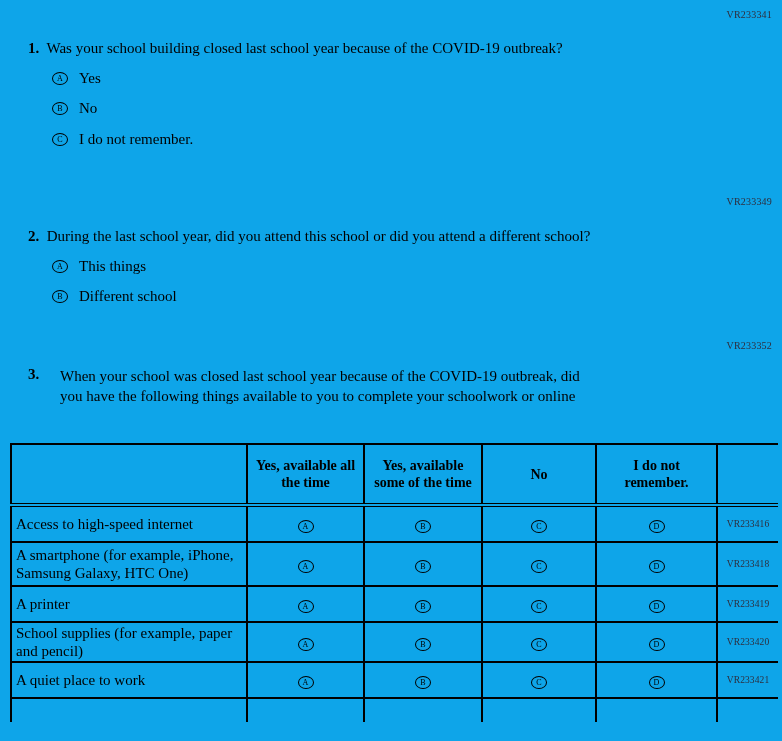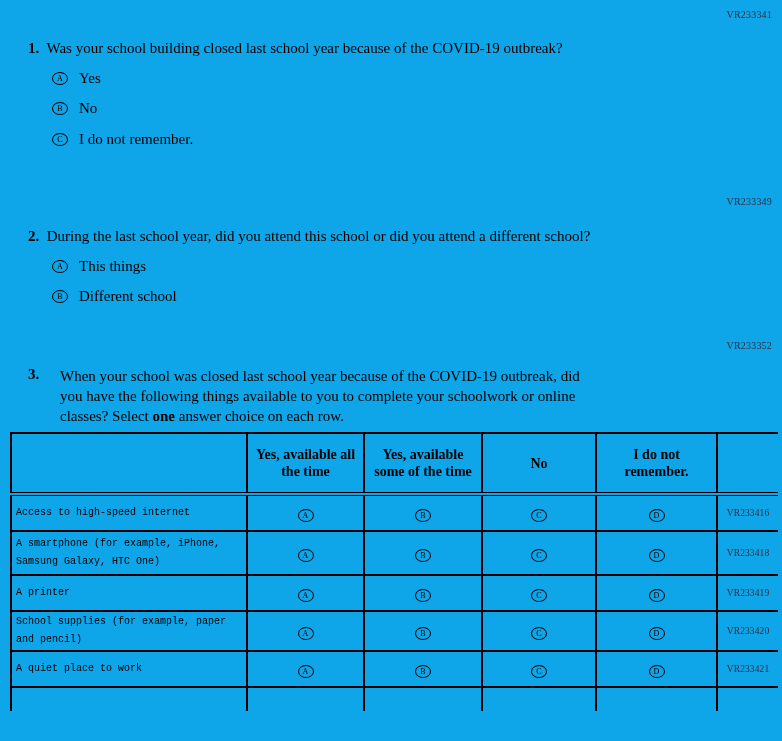--- a/index.html
+++ b/index.html
@@ -57,21 +57,21 @@
     left: 60px;
     top: 366px;
     font-size: 15px;
     line-height: 20px;
     width: 690px;
   }
   .b { font-weight: bold; }
   .table-wrap {
     position: absolute;
     left: 10px;
-    top: 432px;
+    top: 443px;
     width: 768px;
     height: 284px;
     overflow: hidden;
   }
   table.grid {
     border-collapse: collapse;
     table-layout: fixed;
     width: 768px;
   }
   table.grid th, table.grid td { border: 2px solid #000; }
@@ -79,26 +79,25 @@
     border-bottom: 4px double #000;
     font-size: 14px;
     font-weight: bold;
     text-align: center;
     vertical-align: middle;
     line-height: 17px;
     padding: 2px 4px;
     height: 54px;
   }
   td.item {
-    font-size: 10px;
+    font-size: 15px;
     line-height: 18px;
     padding: 1px 4px;
     vertical-align: middle;
     text-align: left;
-    font-family: Liberation Mono, monospace;
   }
   td.bubble { text-align: center; vertical-align: middle; }
   td.bubble .circ { margin: 0 auto; }
   td.vrcell {
     font-size: 9.5px;
     text-align: center;
     vertical-align: middle;
     color: #2e2e3e;
     padding: 12px 1px;
     letter-spacing: 0.1px;
@@ -140,21 +139,20 @@
   <div class="opt" style="top:288px">
     <span class="circ">B</span>
     <span>Different school</span>
   </div>
 
   <div class="vr" style="top:340px">VR233352</div>
   <div class="q3num">3.</div>
   <div class="q3block">
     <div>When your school was closed last school year because of the COVID-19 outbreak, did</div>
     <div>you have the following things available to you to complete your schoolwork or online</div>
-    <div><span>classes? Select </span><span class="b">one</span><span> answer choice on each row.</span></div>
   </div>
 
   <div class="table-wrap">
     <table class="grid">
       <colgroup>
         <col style="width:236px">
           <col style="width:117px">
           <col style="width:118px">
         <col style="width:114px">
           <col style="width:121px">

